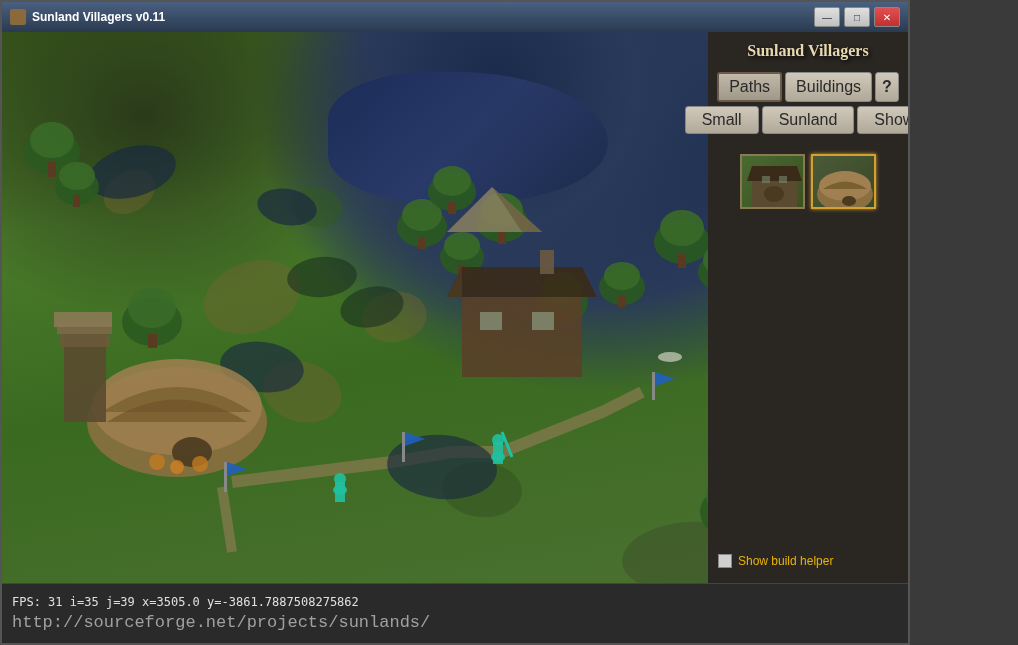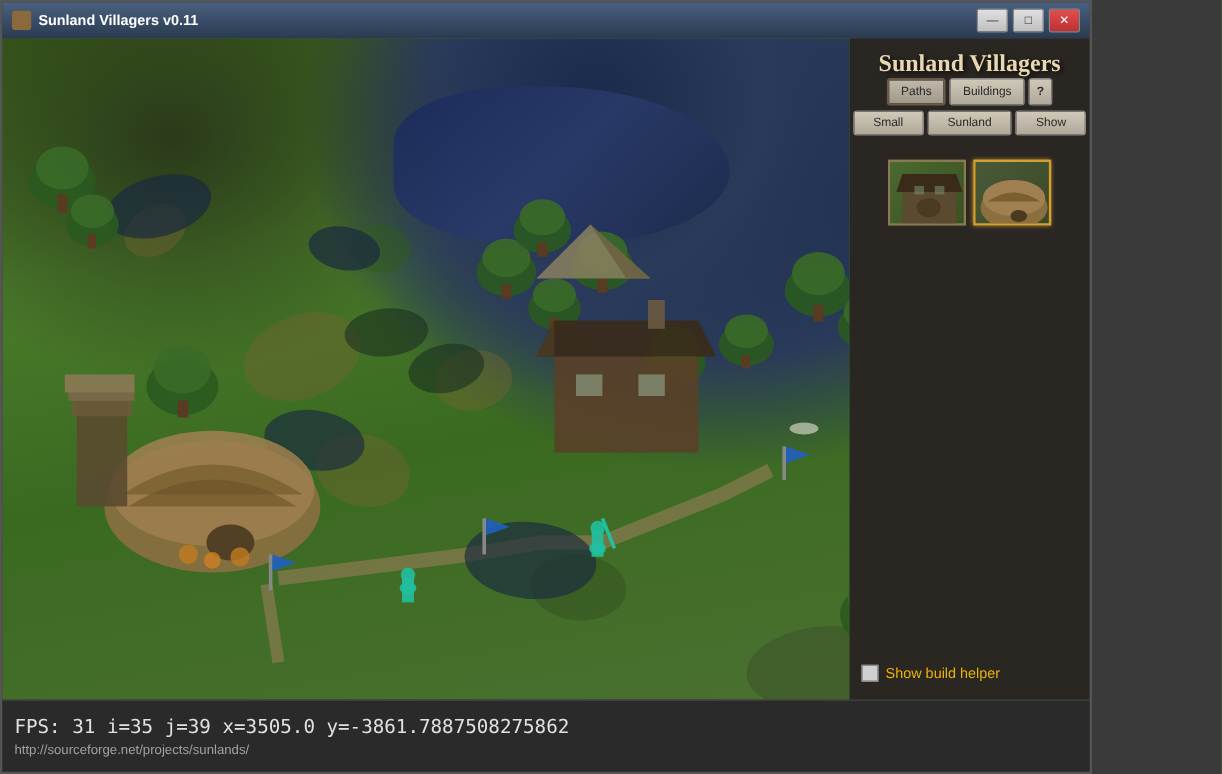--- a/index.html
+++ b/index.html
@@ -108,47 +108,48 @@
       display: flex;
       flex-direction: column;
       justify-content: center;
       padding: 4px 10px;
       flex-shrink: 0;
       border-top: 1px solid #444;
     }
 
     #fps-info {
       color: #e0e0e0;
-      font-size: 16px;
+      font-size: 12px;
       font-family: monospace;
     }
 
     #url-info {
       color: #a0a0a0;
-      font-size: 11px;
-      font-family: Liberation Sans, sans-serif;
+      font-size: 17px;
+      font-family: Liberation Mono, monospace;
       margin-top: 4px;
     }
 
     
     #right-panel {
       width: 200px;
       background: rgba(40, 35, 30, 0.85);
       display: flex;
       flex-direction: column;
       padding: 10px;
       position: relative;
       flex-shrink: 0;
     }
 
     #game-title {
       color: #e8d8b0;
-      font-size: 20px;
+      font-size: 16px;
       font-weight: bold;
       text-align: center;
+      margin-bottom: 12px;
       text-shadow: 2px 2px 4px rgba(0,0,0,0.8);
       font-family: Georgia, serif;
     }
 
     #toolbar {
       display: flex;
       flex-direction: column;
       gap: 4px;
     }
 
@@ -162,21 +163,21 @@
       display: flex;
       gap: 3px;
       justify-content: center;
     }
 
     .toolbar-btn {
       padding: 4px 10px;
       background: linear-gradient(to bottom, #d0c8b8, #b0a898);
       border: 1px solid #888;
       border-radius: 3px;
-      font-size: 10px;
+      font-size: 16px;
       color: #2a2a2a;
       cursor: pointer;
       font-family: Arial, sans-serif;
     }
 
     .toolbar-btn.active {
       background: linear-gradient(to bottom, #c0b8a8, #a09888);
       border: 2px solid #6a5a4a;
     }
 

